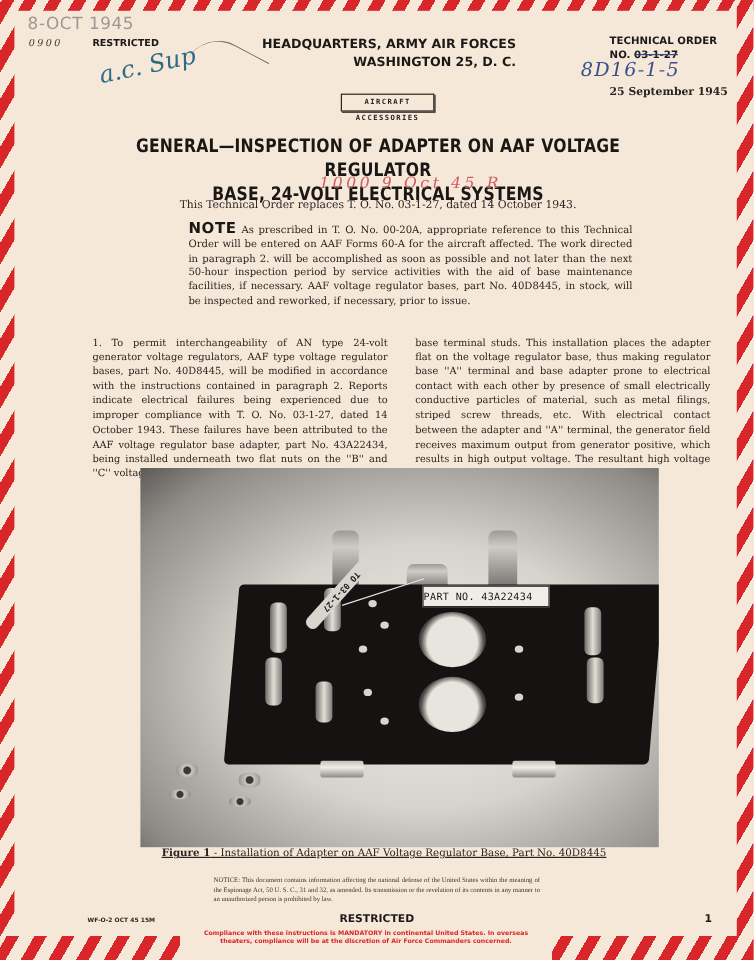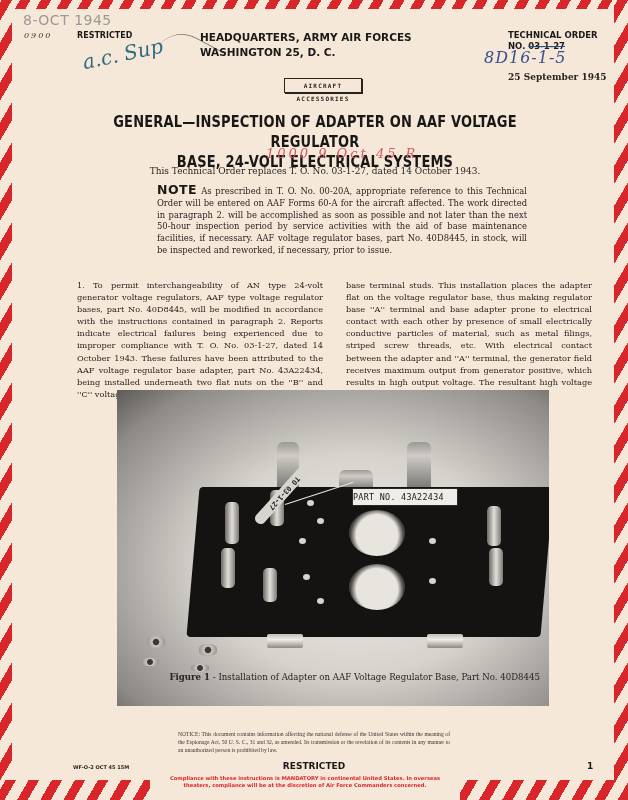--- a/index.html
+++ b/index.html
@@ -52,21 +52,21 @@
     }
     .handwriting-blue {
       left: 82px; top: 42px; font-family: "DejaVu Serif", serif; font-style: italic;
       font-size: 20px; color: #2f6b82; transform: rotate(-12deg);
     }
     .handwriting-blue-tail {
       left: 158px; top: 36px; width: 62px; height: 34px;
       border-top: 1px solid #7a7572; border-radius: 30px 0 0 0; transform: rotate(28deg);
     }
     .hq-block {
-      left: 200px; top: 30px; width: 230px; text-align: left;
+      left: 200px; top: 30px; width: 230px; text-align: right;
       font-family: "DejaVu Sans", sans-serif; font-weight: bold; font-size: 10.5px; line-height: 15px;
       color: #1c1a18;
     }
     .to-block {
       left: 508px; top: 30px; font-family: "DejaVu Sans", sans-serif; font-weight: bold;
       font-size: 8.5px; line-height: 11px; color: #1c1a18;
     }
     .to-no-struck { text-decoration: line-through; text-decoration-color: #2f4f8a; }
     .handwriting-to {
       left: 484px; top: 48px; font-family: "DejaVu Serif", serif; font-style: italic;
@@ -156,22 +156,22 @@
       font-family: "DejaVu Sans Mono", monospace; font-size: 7px; line-height: 11px; color: #1a1816;
       text-align: center; font-weight: bold;
     }
     .adapter-strip span { display: inline-block; transform: rotate(180deg); }
     .clip {
       position: absolute; width: 36px; height: 14px;
       background: linear-gradient(#c2bfba, #f0ede8 40%, #8d8a86);
       border-radius: 2px;
     }
     .figure-caption {
-      left: 100px; top: 672px; width: 440px; text-align: right;
-      font-size: 8.6px; color: #2a2420;
+      left: 100px; top: 706px; width: 440px; text-align: center;
+      font-size: 8.6px; color: #2a2420; text-decoration: underline;
     }
     .figure-caption b { font-weight: bold; }
     .notice {
       left: 178px; top: 730px; width: 272px; font-family: "Liberation Serif", serif;
       font-size: 5.6px; line-height: 8px; text-align: justify; color: #3a3532;
     }
     .print-code {
       left: 73px; top: 764px; font-family: "DejaVu Sans", sans-serif; font-weight: bold;
       font-size: 5px; color: #2a2420;
     }

